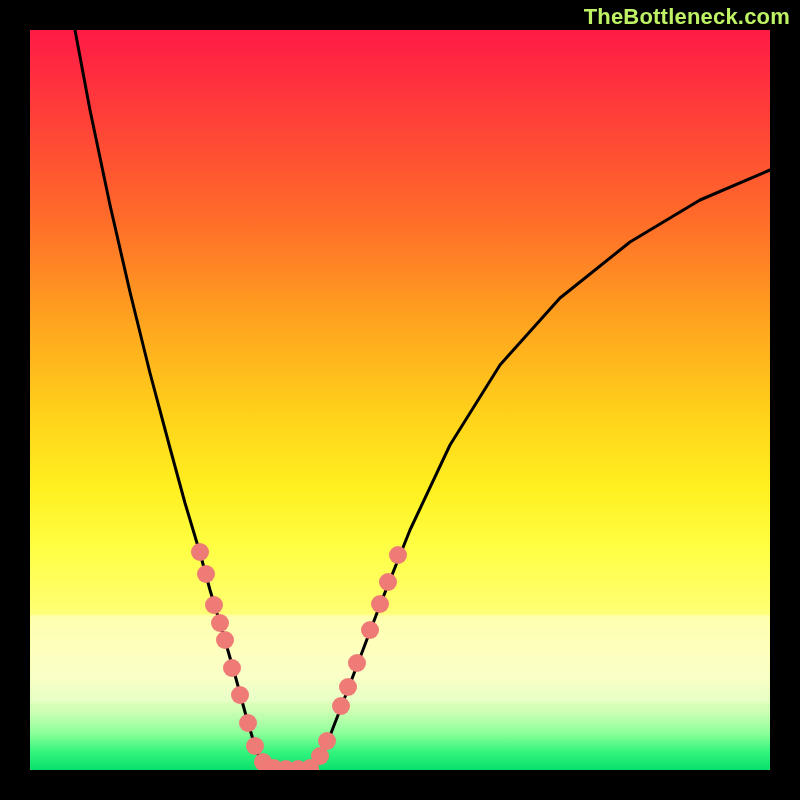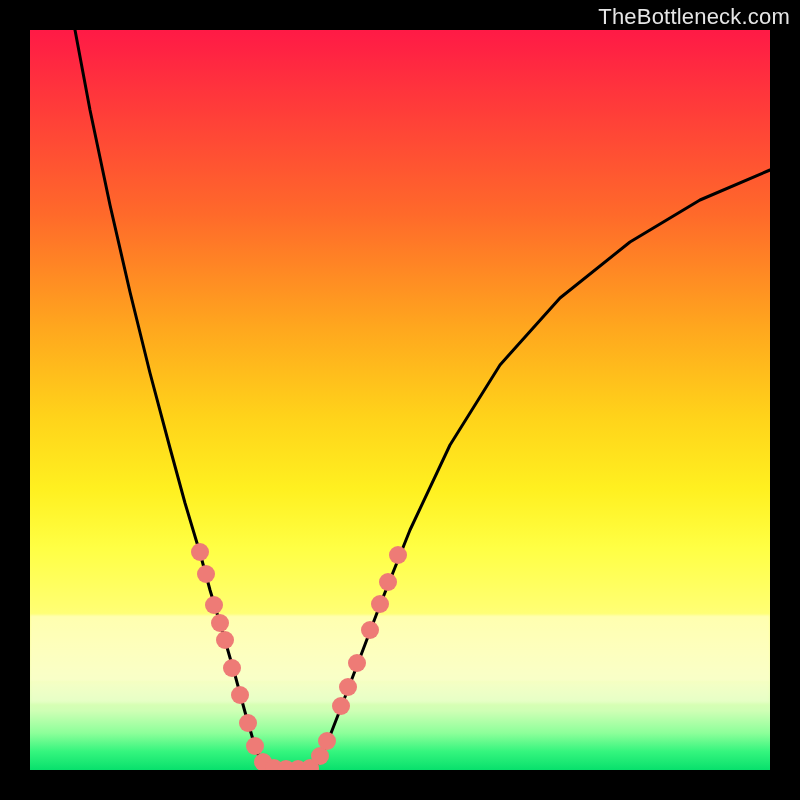--- a/index.html
+++ b/index.html
@@ -60,24 +60,24 @@
     right: 0;
     top: 88%;
     height: 3%;
     background: rgba(255, 255, 235, 0.35);
     filter: blur(1.5px);
   }
   .watermark {
     position: absolute;
     top: 4px;
     right: 10px;
-    color: #e5e5e5;
+    color: #bef264;
     font-size: 22px;
     letter-spacing: 0.2px;
-    font-weight: 400;
+    font-weight: 700;
     user-select: none;
   }
   svg.curve {
     position: absolute;
     left: 0;
     top: 0;
     width: 740px;
     height: 740px;
     overflow: visible;
   }

